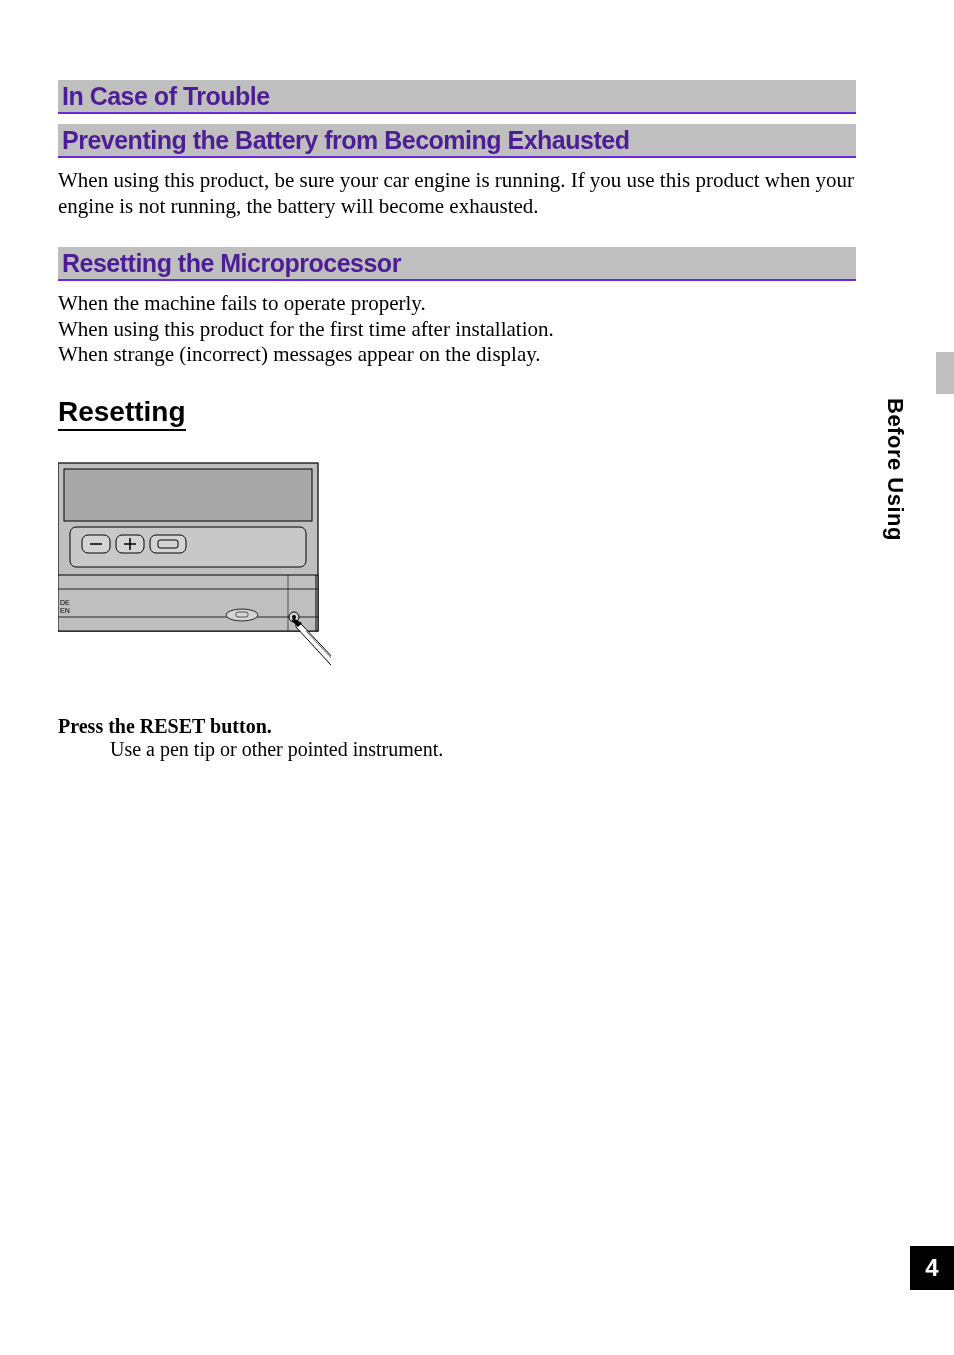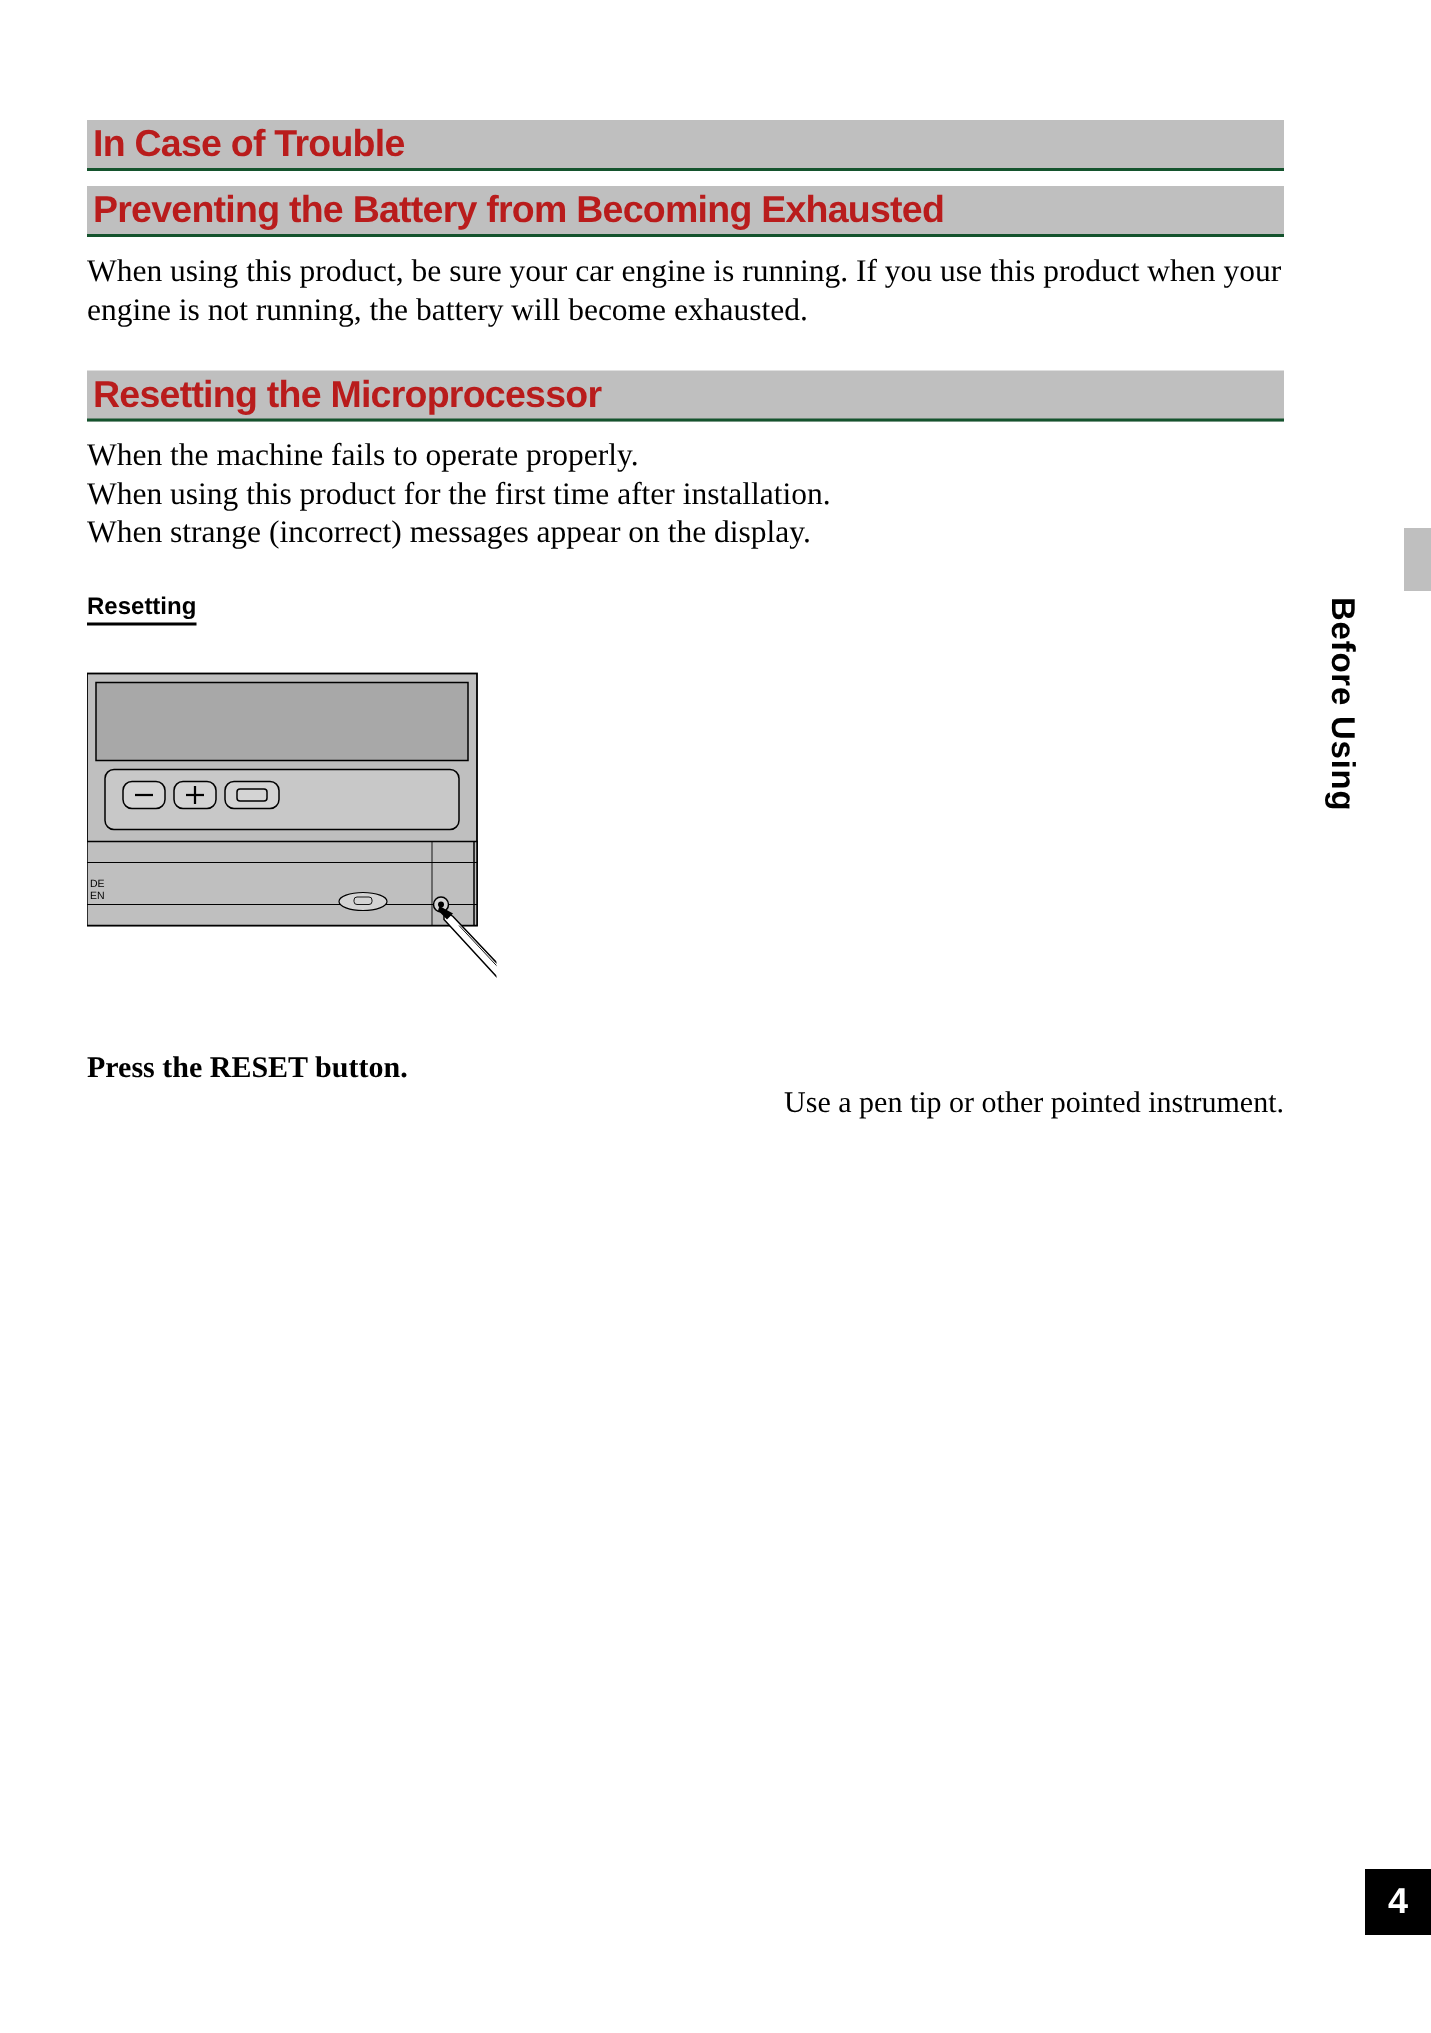--- a/index.html
+++ b/index.html
@@ -15,56 +15,55 @@
       position: relative;
       color: #000;
     }
     .content {
       padding: 80px 98px 0 58px;
     }
     .section-heading {
       font-family: Arial, Helvetica, sans-serif;
       font-weight: bold;
       font-size: 25px;
-      color: #b91c1c;
+      color: #4c1d95;
       background: #bfbfbf;
-      border-bottom: 2px solid #14532d;
+      border-bottom: 2px solid #6d28d9;
       padding: 2px 4px 1px 4px;
       margin-bottom: 10px;
       letter-spacing: -0.5px;
     }
     .body-text {
       font-size: 21px;
       line-height: 1.22;
       margin-bottom: 28px;
     }
     .sub-heading {
       font-family: Arial, Helvetica, sans-serif;
       font-weight: bold;
-      font-size: 16px;
+      font-size: 28px;
       color: #000;
       border-bottom: 2px solid #000;
       display: inline-block;
       padding-bottom: 1px;
       margin-top: 14px;
       margin-bottom: 14px;
     }
     .reset-image {
       width: 273px;
       height: 258px;
       margin-bottom: 12px;
     }
     .instruction-bold {
       font-weight: bold;
       font-size: 20px;
     }
     .instruction-body {
       font-size: 20px;
       margin-left: 52px;
-      text-align: right;
     }
     .side-tab-mark {
       position: absolute;
       right: 0;
       top: 352px;
       width: 18px;
       height: 42px;
       background: #bfbfbf;
     }
     .side-text {

